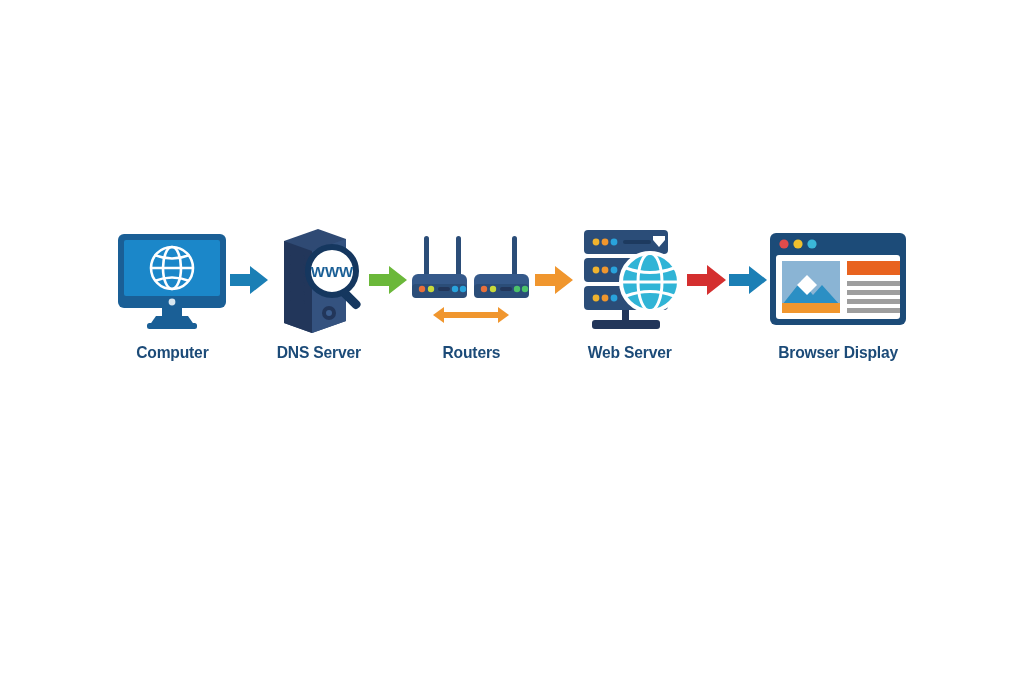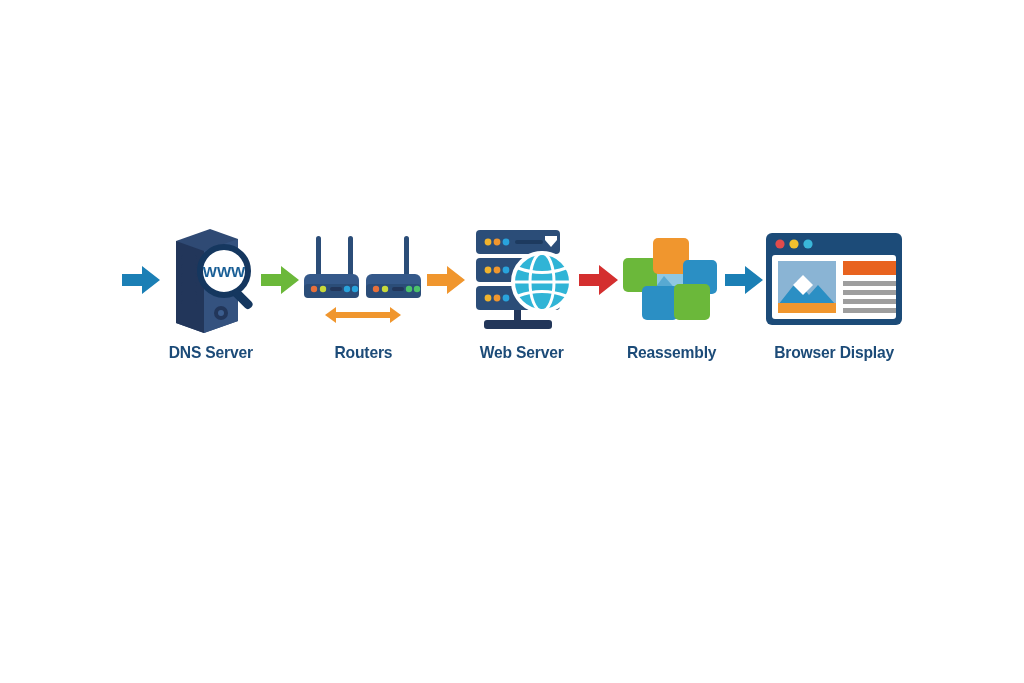--- a/index.html
+++ b/index.html
@@ -60,20 +60,40 @@
     justify-content: center;
   }
   svg { display: block; }
 </style>
 </head>
 <body>
 
 <div id="stage">
   <div id="flow">
 
+    <div class="node">
+      <div class="node-art">
+        <svg width="112" height="100" viewBox="0 0 112 100">
+          <rect x="2" y="4" width="108" height="74" rx="6" fill="#1a5f96"></rect>
+          <rect x="8" y="10" width="96" height="56" rx="2" fill="#1b87c9"></rect>
+          <circle cx="56" cy="72" r="3.4" fill="#d8e6f0"></circle>
+          <rect x="46" y="78" width="20" height="8" fill="#1a5f96"></rect>
+          <path d="M33 96 L40 86 L72 86 L79 96 Z" fill="#1a5f96"></path>
+          <rect x="31" y="93" width="50" height="6" rx="2.5" fill="#1a5f96"></rect>
+          <g stroke="#ffffff" stroke-width="2.6" fill="none">
+            <circle cx="56" cy="38" r="21"></circle>
+            <ellipse cx="56" cy="38" rx="9" ry="21"></ellipse>
+            <line x1="35" y1="38" x2="77" y2="38"></line>
+            <path d="M38.5 25 Q56 32 73.5 25"></path>
+            <path d="M38.5 51 Q56 44 73.5 51"></path>
+          </g>
+        </svg>
+      </div>
+      <div class="node-label">Computer</div>
+    </div>
 
     <div class="connector">
       <svg width="42" height="34" viewBox="0 0 42 34">
         <path d="M2 11 H22 V3 L40 17 L22 31 V23 H2 Z" fill="#1b7fb5"></path>
       </svg>
     </div>
 
     <div class="node">
       <div class="node-art">
         <svg width="98" height="110" viewBox="0 0 98 110">
@@ -190,34 +210,20 @@
       <div class="node-label">Web Server</div>
     </div>
 
     <div class="connector">
       <svg width="42" height="34" viewBox="0 0 42 34">
         <path d="M1 11 H21 V2 L40 17 L21 32 V23 H1 Z" fill="#d42f2f"></path>
       </svg>
     </div>
 
 
-    <div class="node">
-      <div class="node-art">
-        <svg width="104" height="96" viewBox="0 0 104 96">
-          <rect x="26" y="32" width="50" height="36" fill="#8fc7e3"></rect>
-          <path d="M26 68 L44 44 L58 60 L68 50 L84 68 Z" fill="#2b8fc4" opacity="0.55"></path>
-          <rect x="3" y="26" width="34" height="34" rx="5" fill="#6bb83a"></rect>
-          <rect x="33" y="6" width="36" height="36" rx="5" fill="#f0962e"></rect>
-          <rect x="63" y="28" width="34" height="34" rx="5" fill="#2b8fc4"></rect>
-          <rect x="22" y="54" width="36" height="34" rx="5" fill="#2b8fc4"></rect>
-          <rect x="54" y="52" width="36" height="36" rx="5" fill="#6bb83a"></rect>
-        </svg>
-      </div>
-      <div class="node-label">Reassembly</div>
-    </div>
 
     <div class="connector">
       <svg width="40" height="34" viewBox="0 0 40 34">
         <path d="M1 11 H21 V3 L39 17 L21 31 V23 H1 Z" fill="#1b7fb5"></path>
       </svg>
     </div>
 
     <div class="node">
       <div class="node-art">
         <svg width="140" height="98" viewBox="0 0 140 98">

